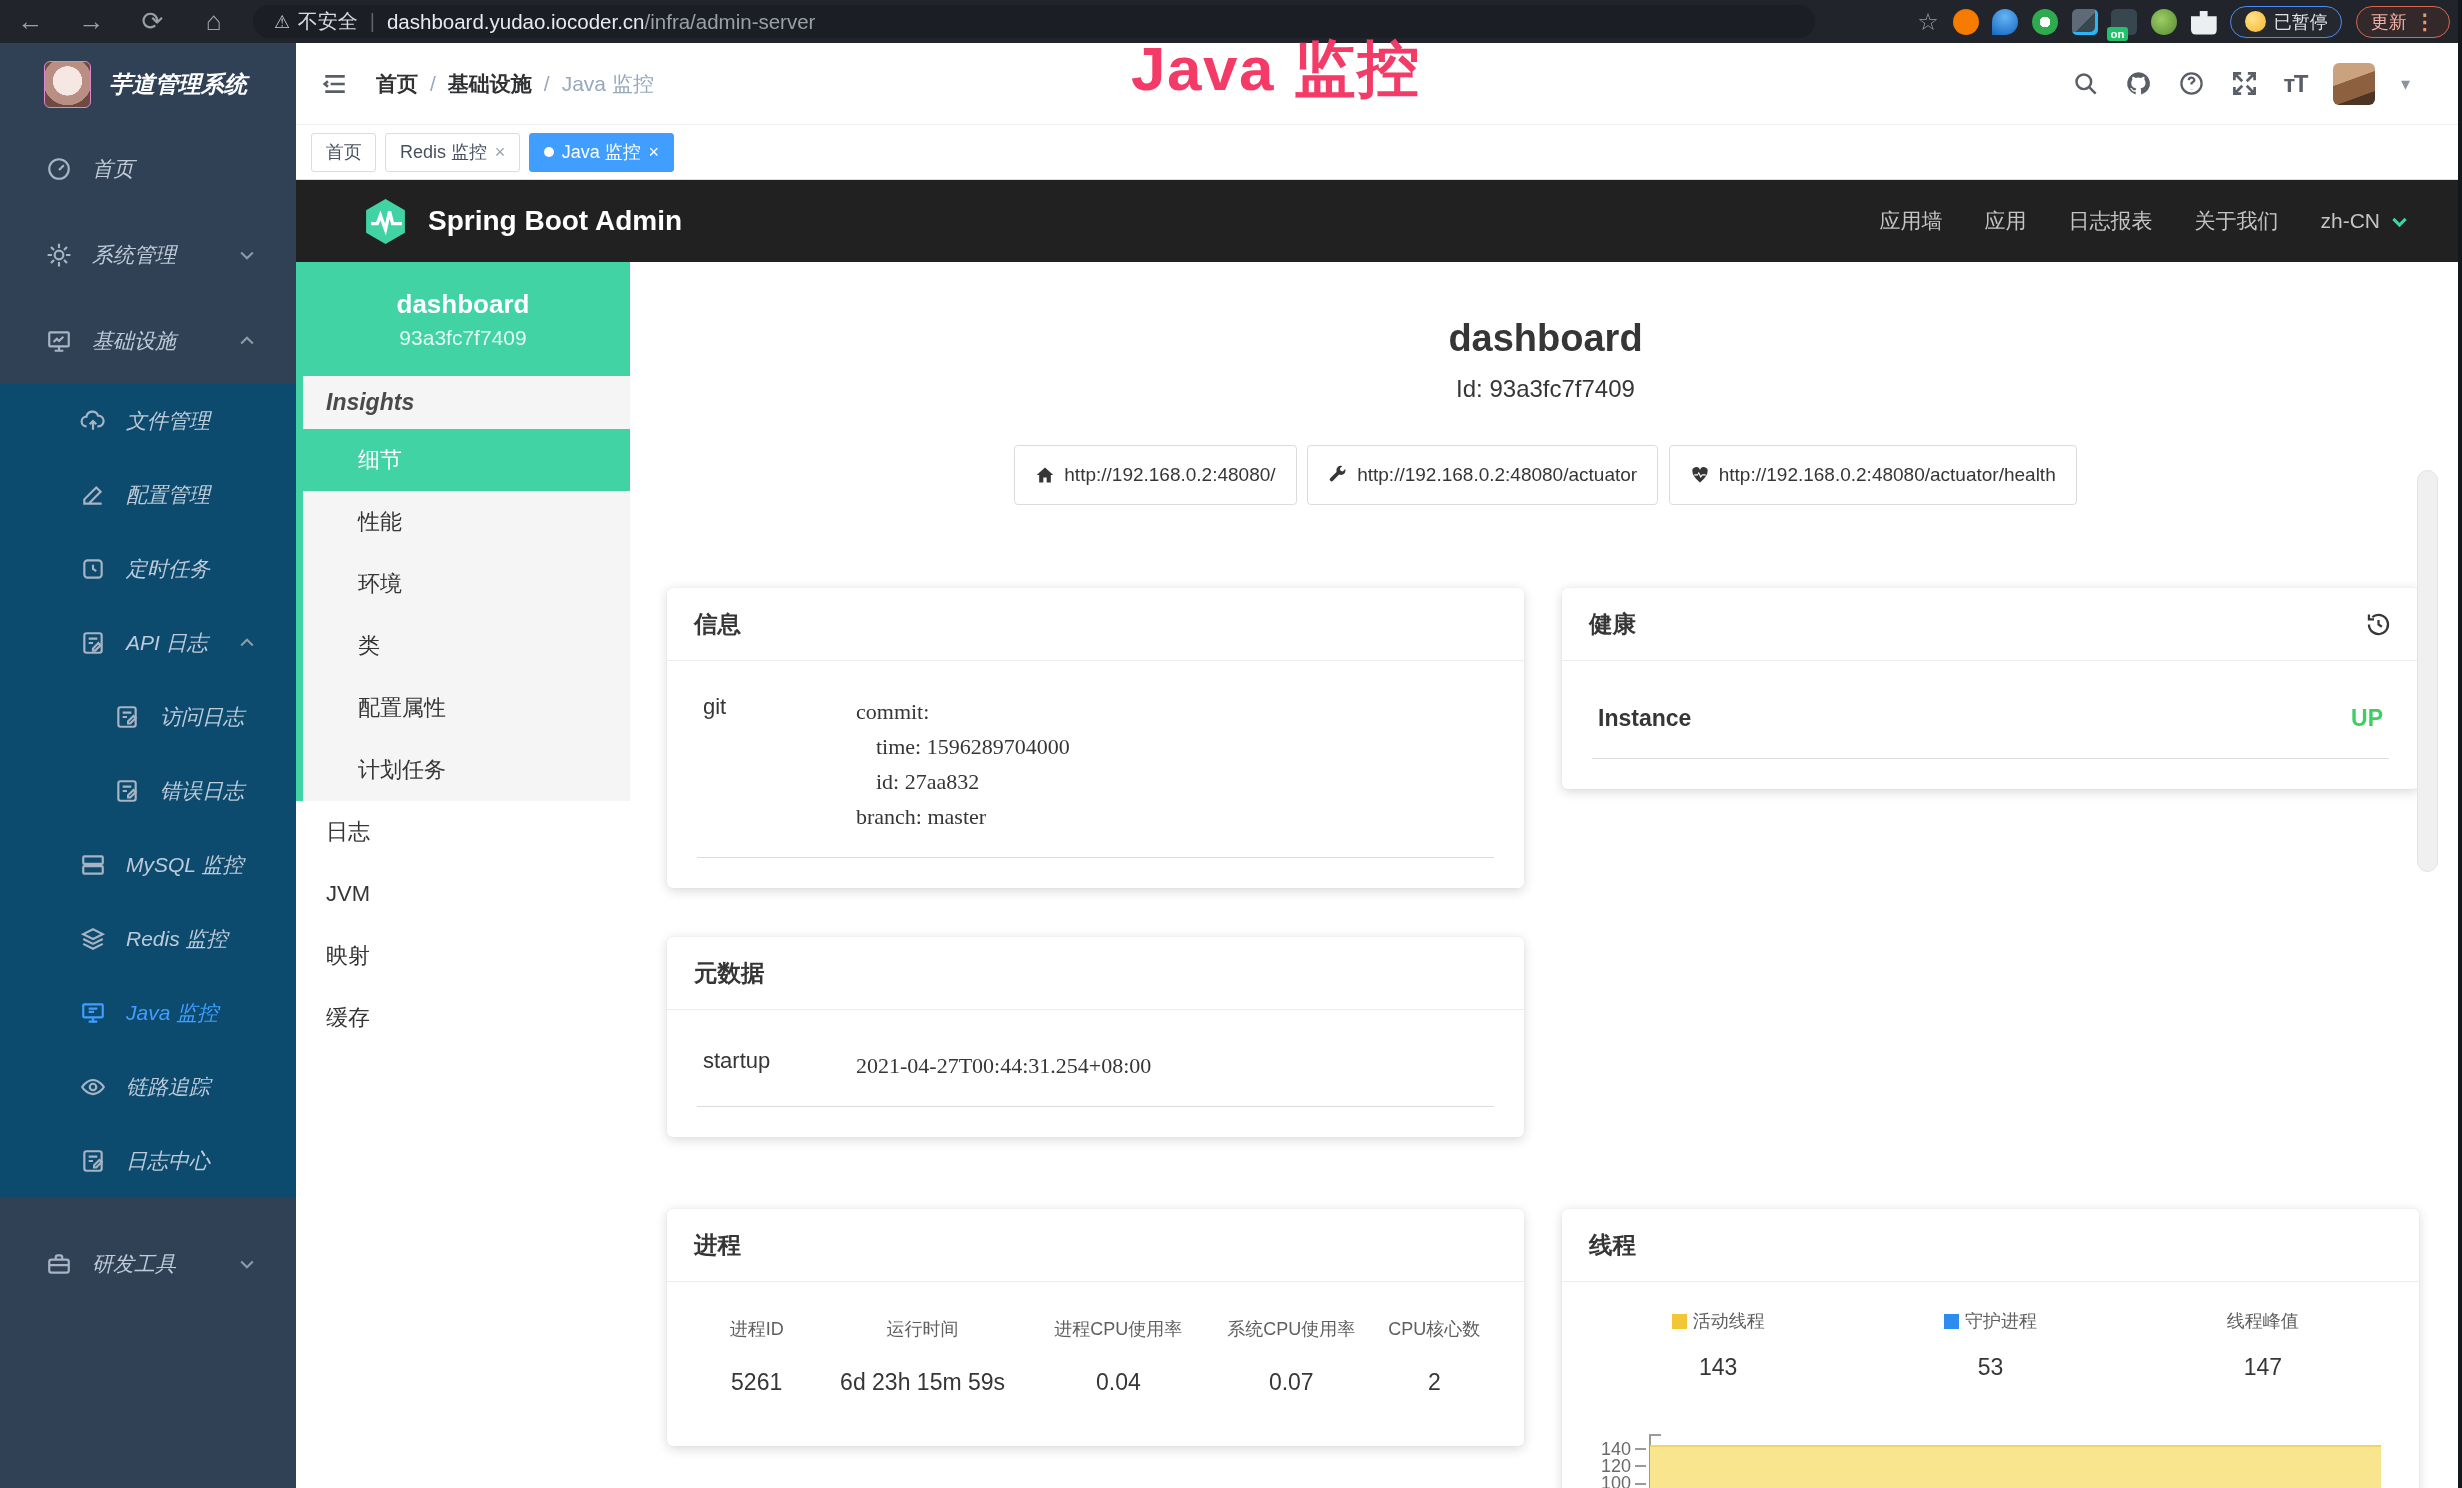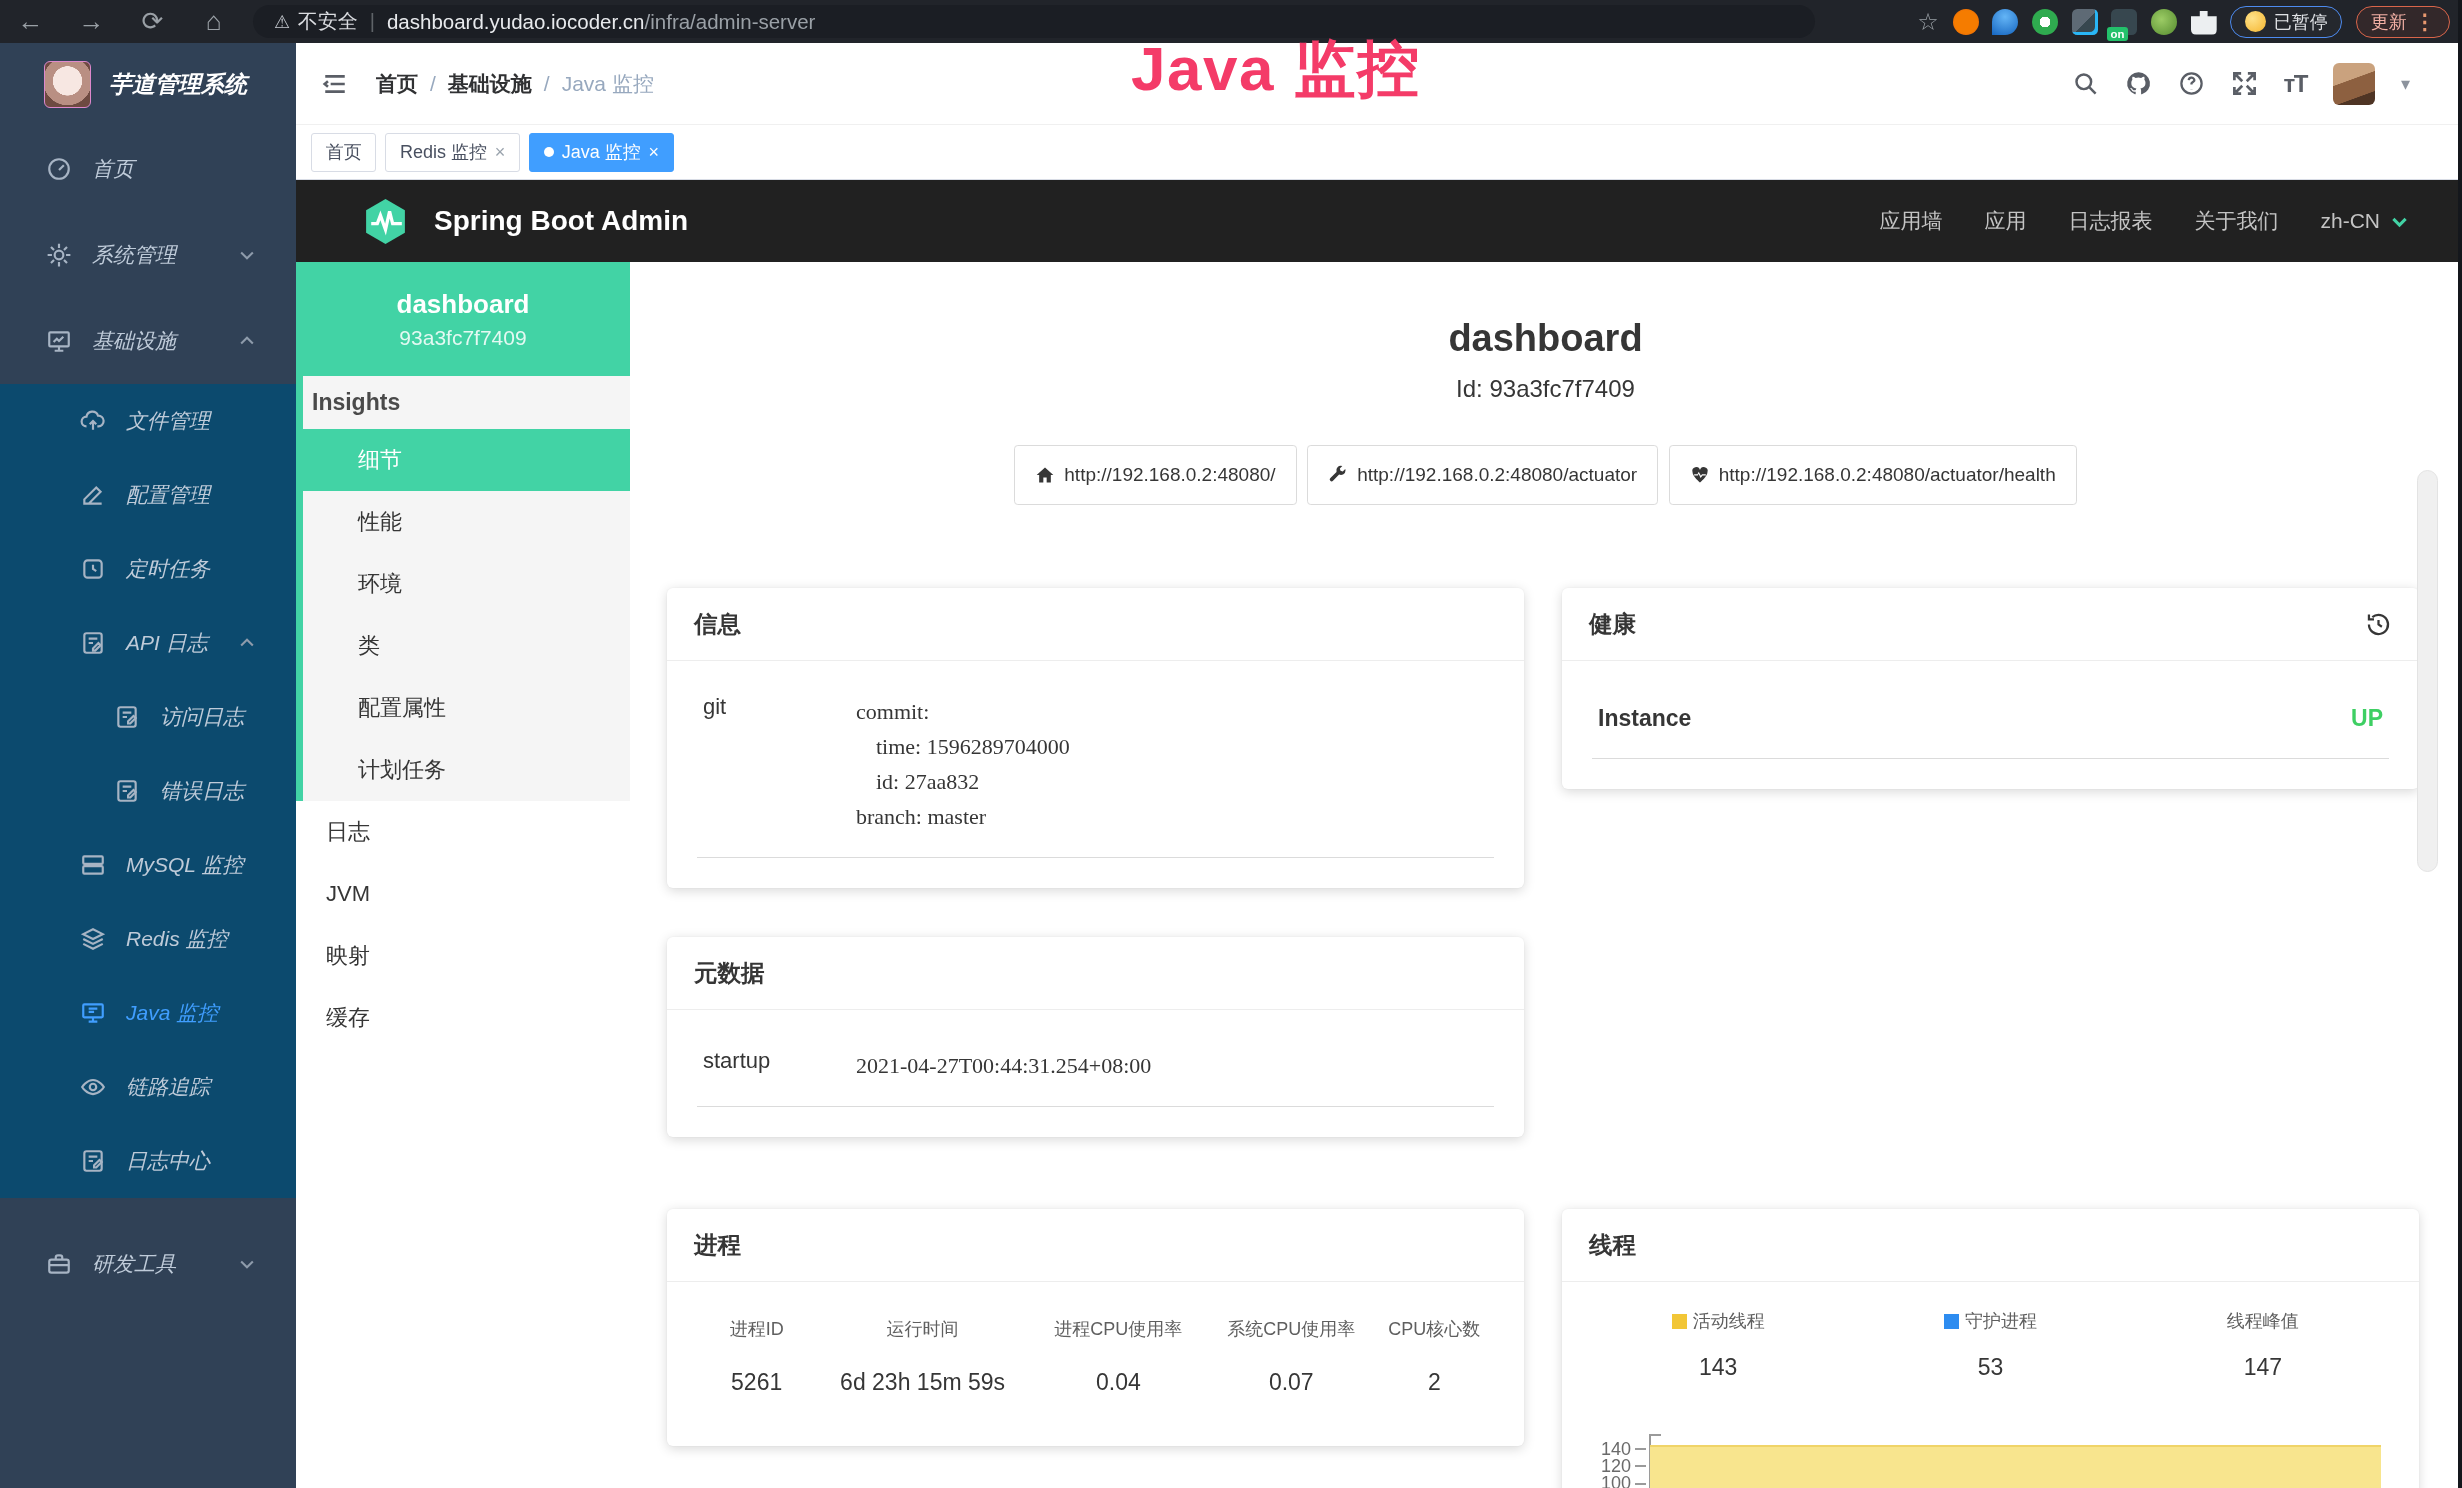--- a/index.html
+++ b/index.html
@@ -73,37 +73,37 @@
   .tab { height:39px; display:flex; align-items:center; gap:7.6px; padding:0 13.7px;
     border:0.8px solid #d8dce5; border-radius:3px; background:#fff; color:#495060; font-size:18px; }
   .tab .x { color:#9aa3ad; font-size:18px; line-height:1; }
   .tab.active { background:#409eff; border-color:#409eff; color:#fff; }
   .tab.active .x { color:#fff; }
   .tab-dot { width:10.6px; height:10.6px; border-radius:50%; background:#fff; }
 
   
   .sba-header { position:absolute; left:296px; top:180px; width:2167px; height:82px; background:#212121;
     display:flex; align-items:center; z-index:4; }
-  .sba-brand { display:flex; align-items:center; gap:24px; margin-left:65px; }
+  .sba-brand { display:flex; align-items:center; gap:18px; margin-left:65px; }
   .sba-logo { width:49px; height:49px; }
   .sba-title { color:#fff; font-size:28px; font-weight:bold; }
   .sba-nav { margin-left:auto; display:flex; align-items:center; gap:42px; padding-right:53px; }
   .sba-nav-item { color:#c4c4c4; font-size:21px; }
   .sba-locale { color:#c4c4c4; font-size:21px; display:flex; align-items:center; gap:9px; }
   .locale-caret { width:21px; height:21px; color:#42d3a5; }
 
   
   .sba-side { position:absolute; left:296px; top:262px; width:334px; height:1227px; background:#fff; z-index:3; }
   .inst-head { height:114px; background:#42d3a5; color:#fff; display:flex; flex-direction:column;
     justify-content:center; align-items:center; gap:6px; }
   .inst-name { font-size:26px; font-weight:bold; }
   .inst-id { font-size:21px; color:rgba(255,255,255,.85); }
   .insights-sec { background:#f5f5f5; border-left:7.6px solid #42d3a5; }
-  .insights-label { height:53px; display:flex; align-items:center; padding-left:9px;
-    font-size:23px; font-weight:bold; color:#4a4a4a; }
+  .insights-label { height:53px; display:flex; align-items:center; padding-left:23px;
+    font-size:23px; font-weight:bold; color:#4a4a4a;font-style:italic; }
   .sba-item { height:62px; display:flex; align-items:center; font-size:22px; color:#363636; cursor:pointer; }
   .insights-sec .sba-item { padding-left:55px; }
   .sba-item.sel { background:#42d3a5; color:#fff; }
   .sba-root { padding-left:30px; background:#fff; }
 
   
   .sba-content { position:absolute; left:629px; top:262px; width:1833px; height:1227px; background:#fff;
     overflow:hidden; z-index:2; }
   .content-head { text-align:center; padding-top:55px; }
   .c-title { font-size:38px; font-weight:600; color:#363636; }

